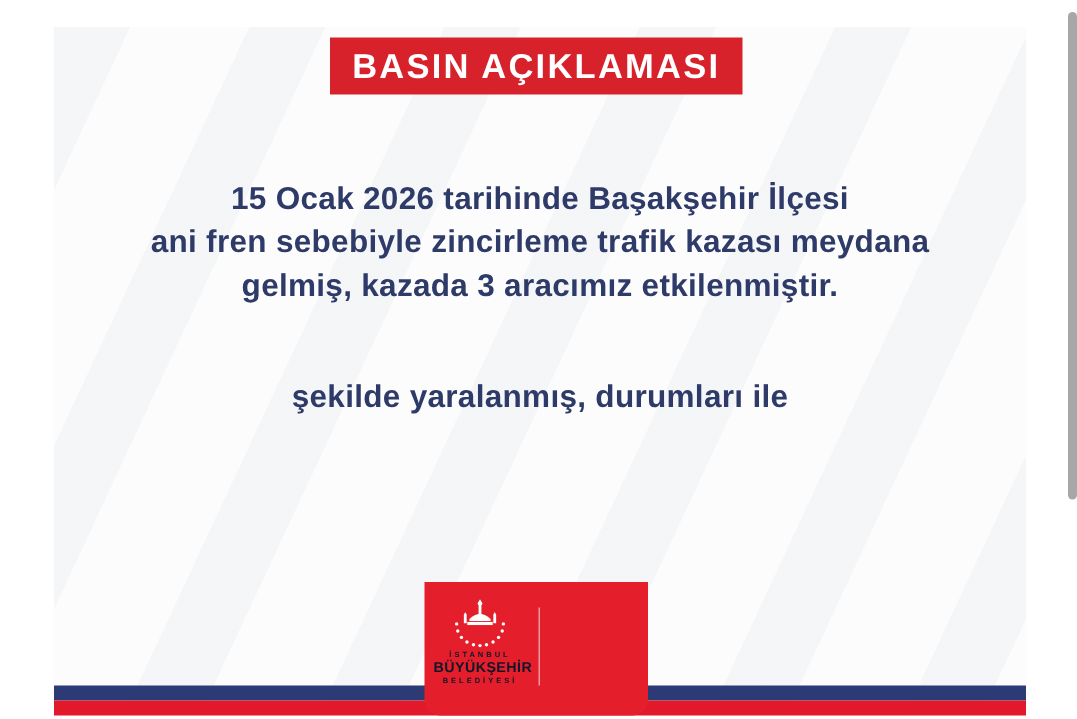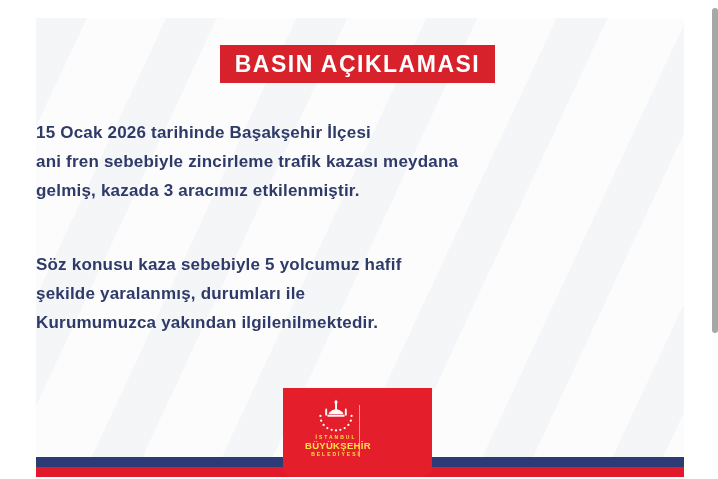--- a/index.html
+++ b/index.html
@@ -22,37 +22,37 @@
         rgba(255,255,255,0) 46px, rgba(255,255,255,0) 118px),
       #fcfcfd;
   }
 
   
   .banner {
     position: absolute;
     left: 184px; top: 7px;
     width: 275px; height: 38px;
     background: #d8222b;
-    display: flex; align-items: center; justify-content: center; margin-top: 20px;
+    display: flex; align-items: center; justify-content: center;
   }
   .banner span {
     color: #ffffff;
     font-size: 23px;
     font-weight: 700;
     letter-spacing: 1.5px;
     white-space: nowrap;
   }
 
   
   .paragraph {
     position: absolute;
     left: 0; width: 648px;
-    text-align: left;
+    text-align: center;
     color: #2e3a68;
-    font-size: 17px;
+    font-size: 21px;
     font-weight: 700;
     line-height: 29px;
     letter-spacing: 0.2px;
   }
   .p1 { top: 100px; }
   .p2 { top: 232px; }
 
   
   .stripe { position: absolute; left: 0; width: 648px; height: 10px; }
   .stripe.blue { top: 439px; background: #2c3a76; }
@@ -68,22 +68,22 @@
     z-index: 3;
   }
   .logo-divider {
     position: absolute;
     left: 76px; top: 17px;
     width: 1px; height: 52px;
     background: rgba(255,255,255,0.55);
   }
   .ibb {
     position: absolute;
-    left: 22px; top: 10px; width: 62px;
-    text-align: center; color: #fde047;
+    left: 6px; top: 10px; width: 62px;
+    text-align: center; color: #0f172a;
   }
   .ibb .emblem { display: block; margin: 0 auto 2px auto; }
   .ibb .t-small {
     font-size: 5px; font-weight: 700; letter-spacing: 2px;
     line-height: 6px; white-space: nowrap;
   }
   .ibb .t-big {
     font-size: 9.5px; font-weight: 700; letter-spacing: 0.3px;
     line-height: 11px; white-space: nowrap;
   }
@@ -113,23 +113,21 @@
       <span>BASIN AÇIKLAMASI</span>
     </div>
 
     <div class="paragraph p1">
         <div>15 Ocak 2026 tarihinde Başakşehir İlçesi</div>
         <div>ani fren sebebiyle zincirleme trafik kazası meydana</div>
         <div>gelmiş, kazada 3 aracımız etkilenmiştir.</div>
       </div>
 
     <div class="paragraph p2">
-        <div>Söz konusu kaza sebebiyle 5 yolcumuz hafif</div>
         <div>şekilde yaralanmış, durumları ile</div>
-        <div>Kurumumuzca yakından ilgilenilmektedir.</div>
       </div>
 
     <div class="stripe blue"></div>
     <div class="stripe red"></div>
 
     <div class="logo-box">
       <div class="logo-divider"></div>
 
       <div class="ibb">
         <svg class="emblem" width="38" height="34" viewBox="0 0 40 36" fill="none">

